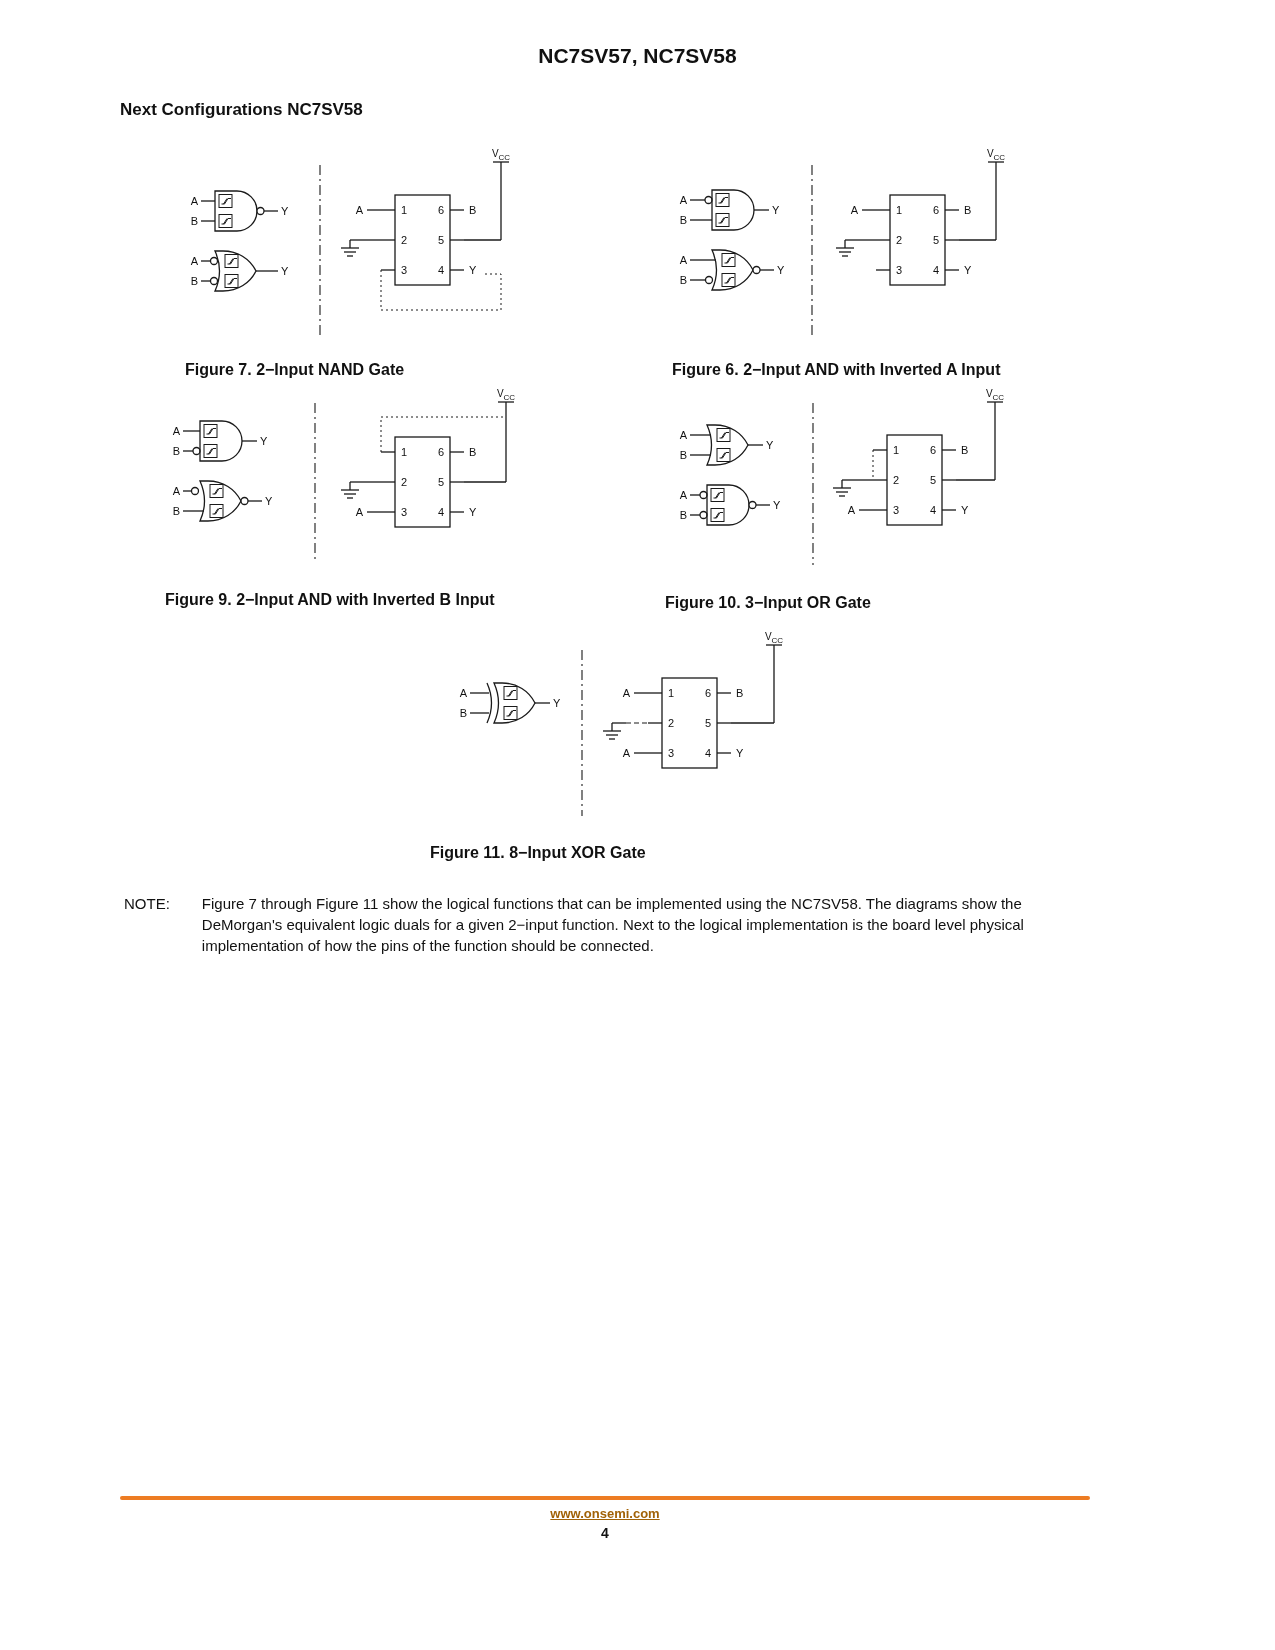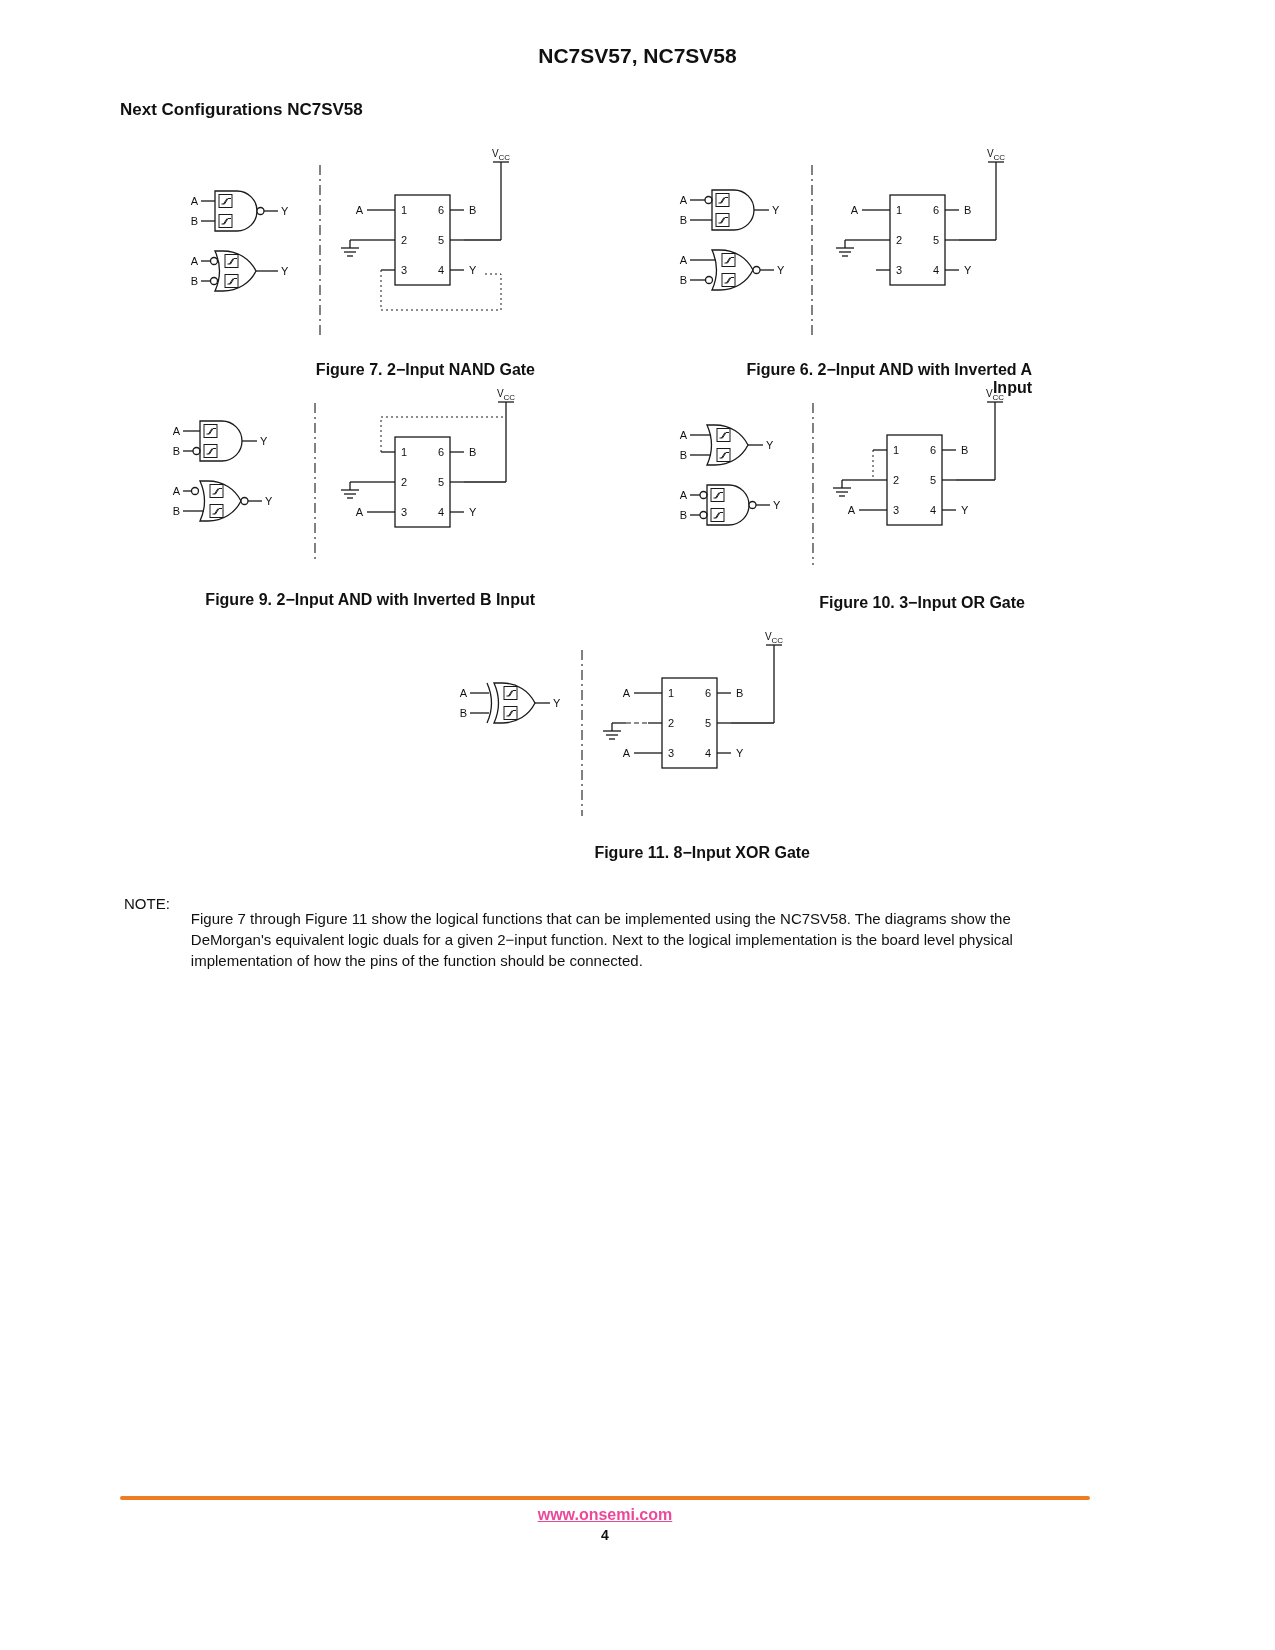--- a/index.html
+++ b/index.html
@@ -6,49 +6,49 @@
   html, body { margin:0; padding:0; background:#ffffff; }
   .page {
     position:relative; width:1275px; height:1650px; background:#fff;
     font-family:"Liberation Sans", sans-serif; color:#111; overflow:hidden;
   }
   .doc-title { position:absolute; top:44px; left:0; width:100%; text-align:center;
     font-size:21px; font-weight:bold; margin:0; }
   .section-heading { position:absolute; top:100px; left:120px; font-size:17px;
     font-weight:bold; margin:0; }
   figure.fig { position:absolute; margin:0; }
-  figure.fig figcaption { text-align:right; font-weight:bold; font-size:16px; margin-top:20px;margin-left:32px; }
+  figure.fig figcaption { text-align:left; font-weight:bold; font-size:16px; margin-top:20px; }
   .fig7  { left:185px; top:145px; width:350px; }
   .fig8  { left:672px; top:145px; width:360px; }
   .fig9  { left:165px; top:385px; width:370px; }
   .fig9 figcaption { margin-top:24px; }
   .fig10 { left:665px; top:385px; width:360px; }
   .fig11 { left:430px; top:628px; width:380px; }
   .fig11 figcaption { margin-top:22px; }
 
   svg line, svg path, svg rect { stroke:#1a1a1a; stroke-width:1.3; fill:none; }
   svg circle { stroke:#1a1a1a; stroke-width:1.3; fill:#fff; }
   svg .sep { stroke-width:1.1; stroke-dasharray:10 4 2 4; }
   svg .dotted { stroke-width:1; stroke-dasharray:2 3; }
   svg .dashed { stroke-width:1.1; stroke-dasharray:5 3; }
   svg .hys { stroke-width:1; }
   svg rect.hysbox { stroke-width:1; }
   svg text { stroke:none; fill:#111; font-size:11px; font-family:"Liberation Sans", sans-serif; }
   svg text.vcc { font-size:10px; }
   svg tspan.sub { font-size:8px; }
 
-  .note { position:absolute; top:893px; left:124px; display:flex; gap:6px;
+  .note { position:absolute; top:893px; left:124px; display:flex; gap:32px;
     font-size:15px; line-height:21px; }
   .note-label { white-space:nowrap; }
-  .note-text { margin:15px; width:865px; }
+  .note-text { margin:0; width:865px; }
 
   .footer { position:absolute; top:1496px; left:120px; width:970px; text-align:center; }
   .footer-rule { height:4px; background:#ED7C23; border-radius:2px; }
-  .footer-link { display:inline-block; margin-top:6px; color:#ec4899; font-weight:bold;
-    font-size:16px; text-decoration:underline; cursor:pointer; }
+  .footer-link { display:inline-block; margin-top:6px; color:#a16207; font-weight:bold;
+    font-size:13px; text-decoration:underline; cursor:pointer; }
   .page-number { font-weight:bold; font-size:14px; margin-top:3px; }
 </style>
 </head>
 <body>
 
 <div class="page">
 
   <h1 class="doc-title">NC7SV57, NC7SV58</h1>
   <h2 class="section-heading">Next Configurations NC7SV58</h2>
 

